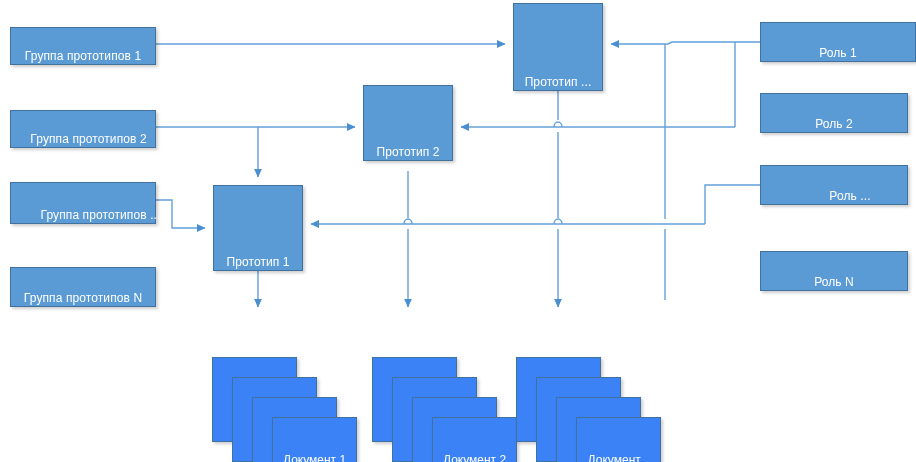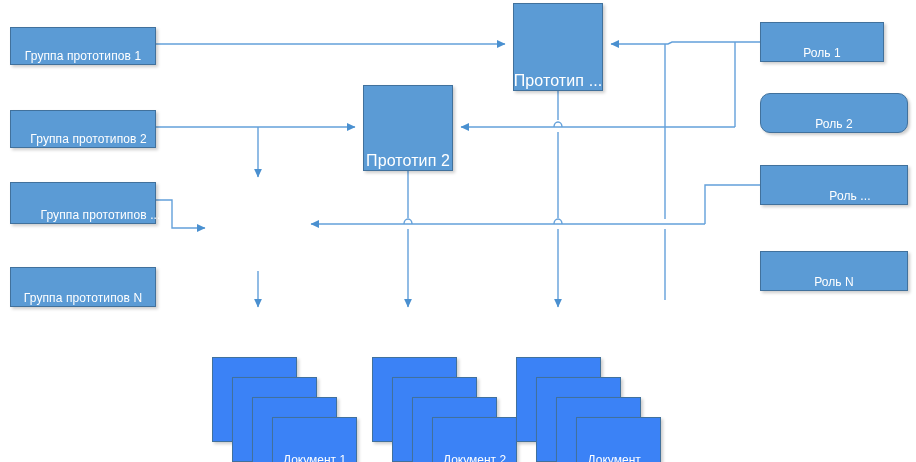--- a/index.html
+++ b/index.html
@@ -38,21 +38,21 @@
     justify-content: center;
     font-size: 12px;
     line-height: 1.15;
     text-align: center;
     letter-spacing: 0.1px;
     white-space: nowrap;
     z-index: 5;
   }
   .node.group  { font-size: 12px; }
   .node.role   { font-size: 12px; }
-  .node.proto  { font-size: 16px; }
+  .node.proto  { font-size: 12px; }
   .docstack {
     position: absolute;
     z-index: 6;
   }
   .docstack .sheet {
     position: absolute;
     box-sizing: border-box;
     width: 85px;
     height: 85px;
     background: #3b82f6;
@@ -133,28 +133,31 @@
   <div class="node group" style="left:10px; top:182px; width:146px; height:42px;padding-left:35px;">
     <span>Группа прототипов ...</span>
   </div>
   <div class="node group" style="left:10px; top:267px; width:146px; height:40px;">
     <span>Группа прототипов N</span>
   </div>
 
   <div class="node proto" style="left:513px; top:3px; width:90px; height:88px;">
     <span>Прототип ...</span>
   </div>
-  <div class="node proto" style="left:363px; top:85px; width:90px; height:86px;">
+  <div class="node proto" style="left:363px; top:85px; width:90px; height:76px;">
     <span>Прототип 2</span>
   </div>
-
-  <div class="node role" style="left:760px; top:22px; width:124px; height:40px;">
+  <div class="node proto" style="left:213px; top:185px; width:90px; height:86px;">
+    <span>Прототип 1</span>
+  </div>
+
+  <div class="node role" style="left:760px; top:22px; width:156px; height:40px;">
     <span>Роль 1</span>
   </div>
-  <div class="node role" style="left:760px; top:93px; width:148px; height:40px;border-radius:10px;">
+  <div class="node role" style="left:760px; top:93px; width:148px; height:40px;">
     <span>Роль 2</span>
   </div>
   <div class="node role" style="left:760px; top:165px; width:148px; height:40px;padding-left:32px;">
     <span>Роль ...</span>
   </div>
   <div class="node role" style="left:760px; top:251px; width:148px; height:40px;">
     <span>Роль N</span>
   </div>
 
   <div class="docstack" style="left:212px; top:313px; width:146px; height:146px;">

